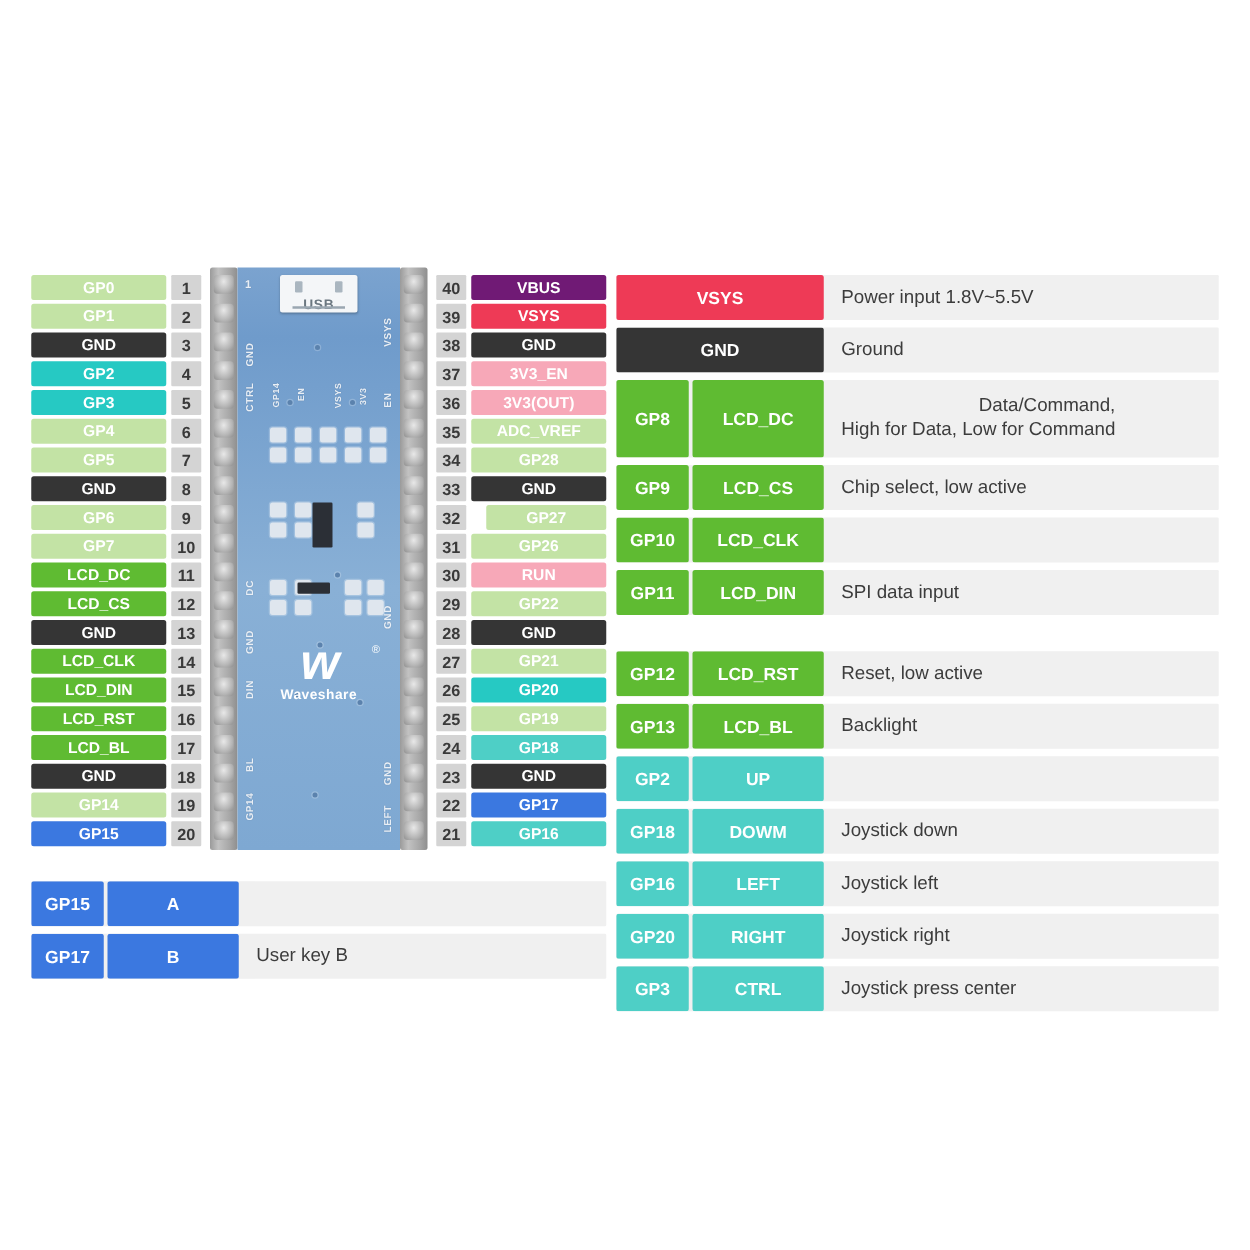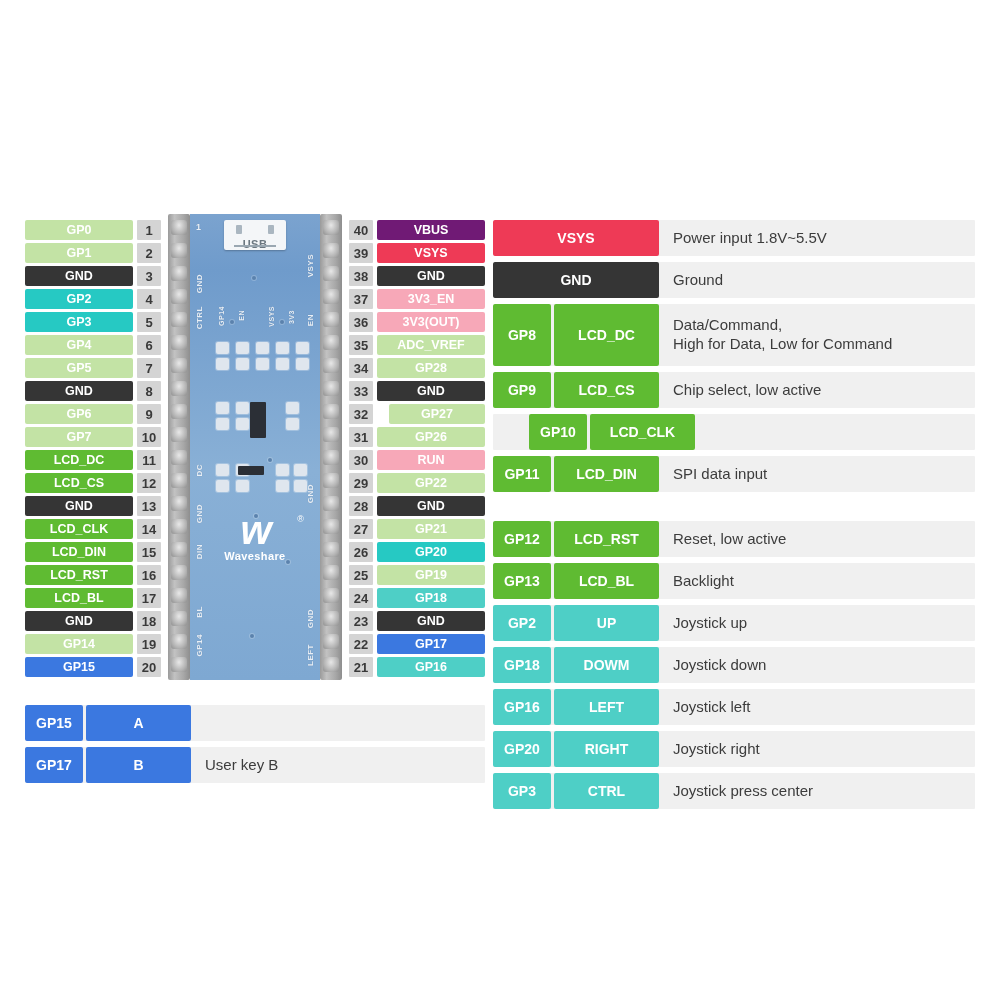--- a/index.html
+++ b/index.html
@@ -410,54 +410,53 @@
 
 <div id="legend-right" class="legend">
     <div class="lrow" style="min-height: 36px;">
       <div class="pill swatch sw-full" style="background: rgb(238, 58, 86);">VSYS</div>
       <div class="desc">Power input 1.8V~5.5V</div>
     </div>
     <div class="lrow" style="min-height: 36px;">
       <div class="pill swatch sw-full" style="background: rgb(53, 53, 53);">GND</div>
       <div class="desc">Ground</div>
     </div>
-    <div class="lrow" style="min-height: 62px;">
+    <div class="lrow" style="min-height: 62px; text-align: right;">
       <div class="pill swatch sw-a" style="background: rgb(95, 187, 50);">GP8</div>
       <div class="pill swatch sw-b" style="background: rgb(95, 187, 50);">LCD_DC</div>
       <div class="desc">Data/Command,
 High for Data, Low for Command</div>
     </div>
     <div class="lrow" style="min-height: 36px;">
       <div class="pill swatch sw-a" style="background: rgb(95, 187, 50);">GP9</div>
       <div class="pill swatch sw-b" style="background: rgb(95, 187, 50);">LCD_CS</div>
       <div class="desc">Chip select, low active</div>
     </div>
     <div class="lrow" style="min-height: 36px;">
-      <div class="pill swatch sw-a" style="background: rgb(95, 187, 50); margin-left: 36px;">GP10</div>
+      <div class="pill swatch sw-a" style="background: rgb(95, 187, 50);">GP10</div>
       <div class="pill swatch sw-b" style="background: rgb(95, 187, 50);">LCD_CLK</div>
     </div>
     <div class="lrow" style="min-height: 36px;">
       <div class="pill swatch sw-a" style="background: rgb(95, 187, 50);">GP11</div>
       <div class="pill swatch sw-b" style="background: rgb(95, 187, 50);">LCD_DIN</div>
       <div class="desc">SPI data input</div>
     </div>
     <div class="lrow" style="min-height: 36px; margin-top: 29px;">
       <div class="pill swatch sw-a" style="background: rgb(95, 187, 50);">GP12</div>
       <div class="pill swatch sw-b" style="background: rgb(95, 187, 50);">LCD_RST</div>
       <div class="desc">Reset, low active</div>
     </div>
     <div class="lrow" style="min-height: 36px;">
       <div class="pill swatch sw-a" style="background: rgb(95, 187, 50);">GP13</div>
       <div class="pill swatch sw-b" style="background: rgb(95, 187, 50);">LCD_BL</div>
       <div class="desc">Backlight</div>
     </div>
     <div class="lrow" style="min-height: 36px;">
       <div class="pill swatch sw-a" style="background: rgb(78, 207, 198);">GP2</div>
       <div class="pill swatch sw-b" style="background: rgb(78, 207, 198);">UP</div>
-      <div class="desc">Joystick up</div>
     </div>
     <div class="lrow" style="min-height: 36px;">
       <div class="pill swatch sw-a" style="background: rgb(78, 207, 198);">GP18</div>
       <div class="pill swatch sw-b" style="background: rgb(78, 207, 198);">DOWM</div>
       <div class="desc">Joystick down</div>
     </div>
     <div class="lrow" style="min-height: 36px;">
       <div class="pill swatch sw-a" style="background: rgb(78, 207, 198);">GP16</div>
       <div class="pill swatch sw-b" style="background: rgb(78, 207, 198);">LEFT</div>
       <div class="desc">Joystick left</div>

